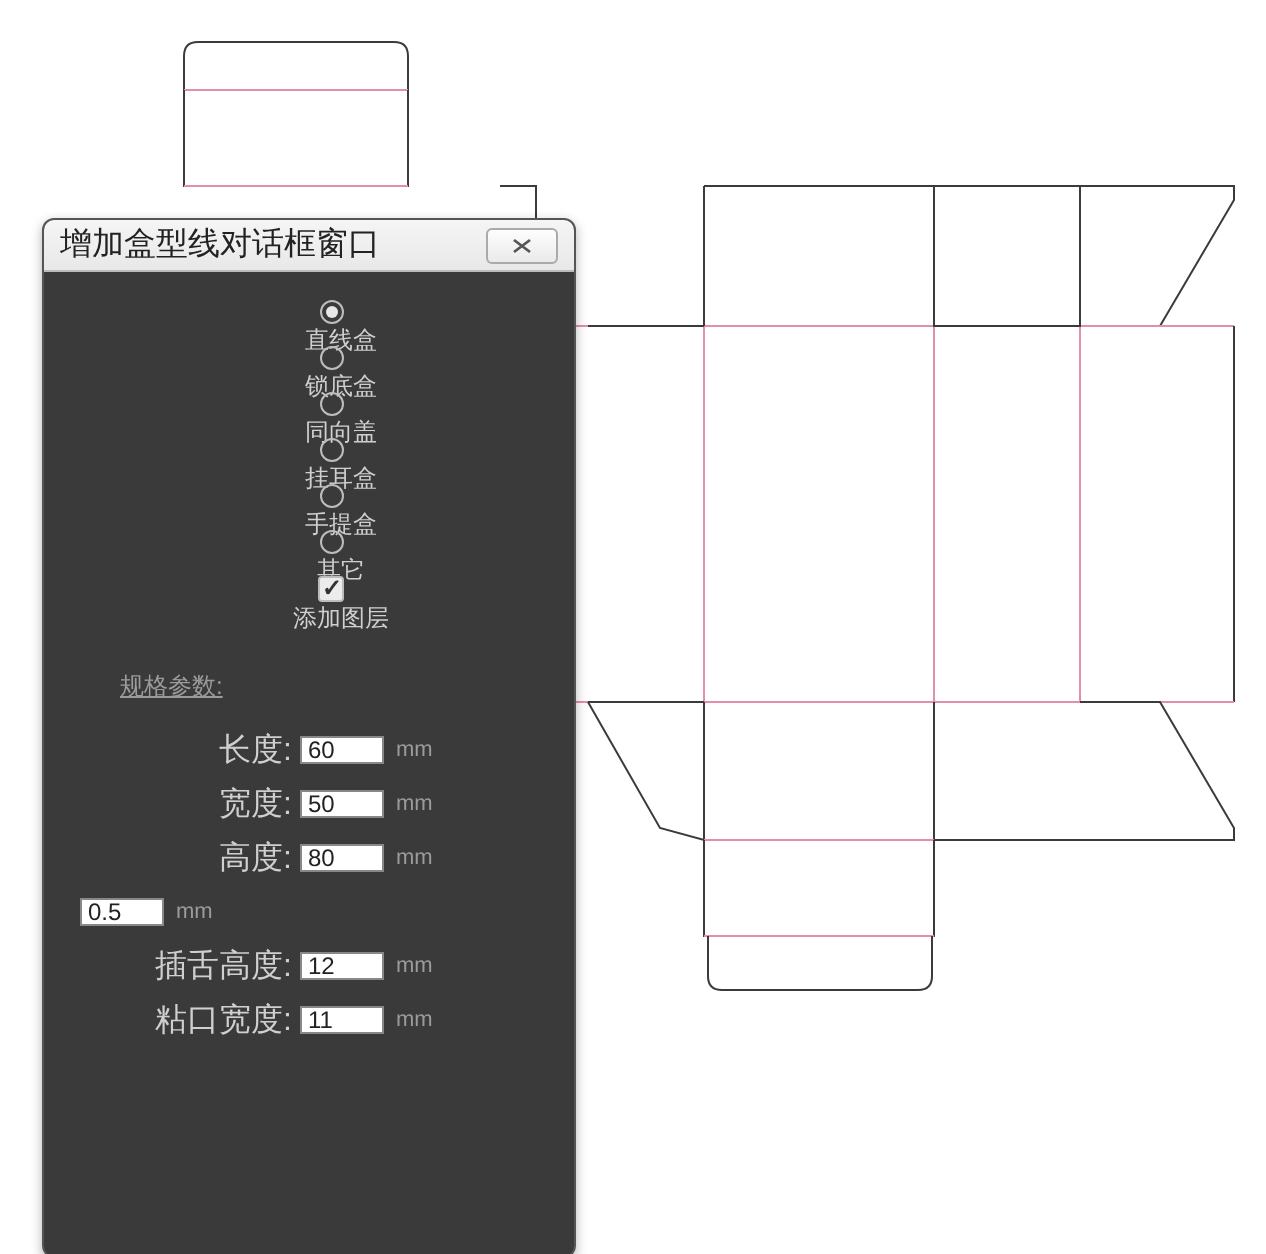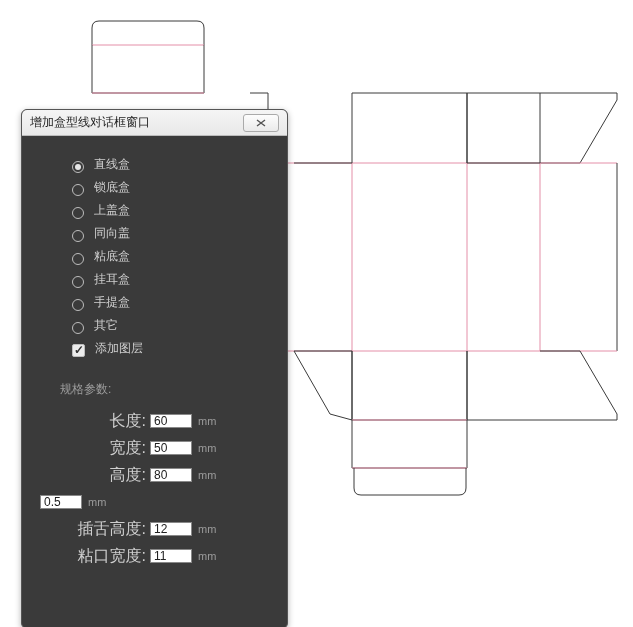--- a/index.html
+++ b/index.html
@@ -32,21 +32,21 @@
     }
     .titlebar {
       height: 26px;
       background: linear-gradient(#f5f5f5,#e8e8e8);
       border-bottom: 1px solid #bbb;
       display: flex;
       align-items: center;
       padding: 0 8px;
       color: #222;
     }
-    .titlebar .title { flex: 1; font-size: 12px; }
+    .titlebar .title { flex: 1; font-size: 16px; }
     .close-btn {
       width: 36px; height: 18px;
       border: 1px solid #aaa;
       border-radius: 3px;
       background: linear-gradient(#fdfdfd,#eaeaea);
       display: flex; align-items: center; justify-content: center;
       cursor: pointer;
     }
     .close-btn svg { width: 12px; height: 10px; }
     .body {
@@ -57,23 +57,24 @@
     }
     .group-title {
       color: #9b9b9b;
       margin-left: 20px;
       margin-bottom: 6px;
       font-size: 12px;
     }
     .options { margin-left: 32px; }
     .opt {
       display: flex;
-      align-items: flex-end;
+      align-items: center;
       height: 23px;
       cursor: pointer;
+      flex-direction: column;
     }
     .radio {
       width: 12px; height: 12px;
       border: 1px solid #bdbdbd;
       border-radius: 50%;
       margin-right: 10px;
       position: relative;
       flex: 0 0 12px;
     }
     .radio.checked::after {
@@ -98,20 +99,21 @@
       left: 1px; top: -2px;
       font-size: 12px;
       color: #333;
       font-weight: bold;
     }
     .opt-label { color: #cfcfcf; font-size: 12px; }
     .params-title {
       color: #9b9b9b;
       margin: 24px 0 10px 20px;
       font-size: 12px;
+      text-decoration: underline;
     }
     .param-row {
       display: flex;
       align-items: center;
       height: 26px;
       margin-bottom: 1px;
     }
     .param-label {
       width: 110px;
       text-align: right;
@@ -199,29 +201,21 @@
         <div class="opt">
           <span class="radio checked"></span>
           <span class="opt-label">直线盒</span>
         </div>
         <div class="opt">
           <span class="radio"></span>
           <span class="opt-label">锁底盒</span>
         </div>
         <div class="opt">
           <span class="radio"></span>
-          <span class="opt-label">上盖盒</span>
-        </div>
-        <div class="opt">
-          <span class="radio"></span>
           <span class="opt-label">同向盖</span>
-        </div>
-        <div class="opt">
-          <span class="radio"></span>
-          <span class="opt-label">粘底盒</span>
         </div>
         <div class="opt">
           <span class="radio"></span>
           <span class="opt-label">挂耳盒</span>
         </div>
         <div class="opt">
           <span class="radio"></span>
           <span class="opt-label">手提盒</span>
         </div>
         <div class="opt">

